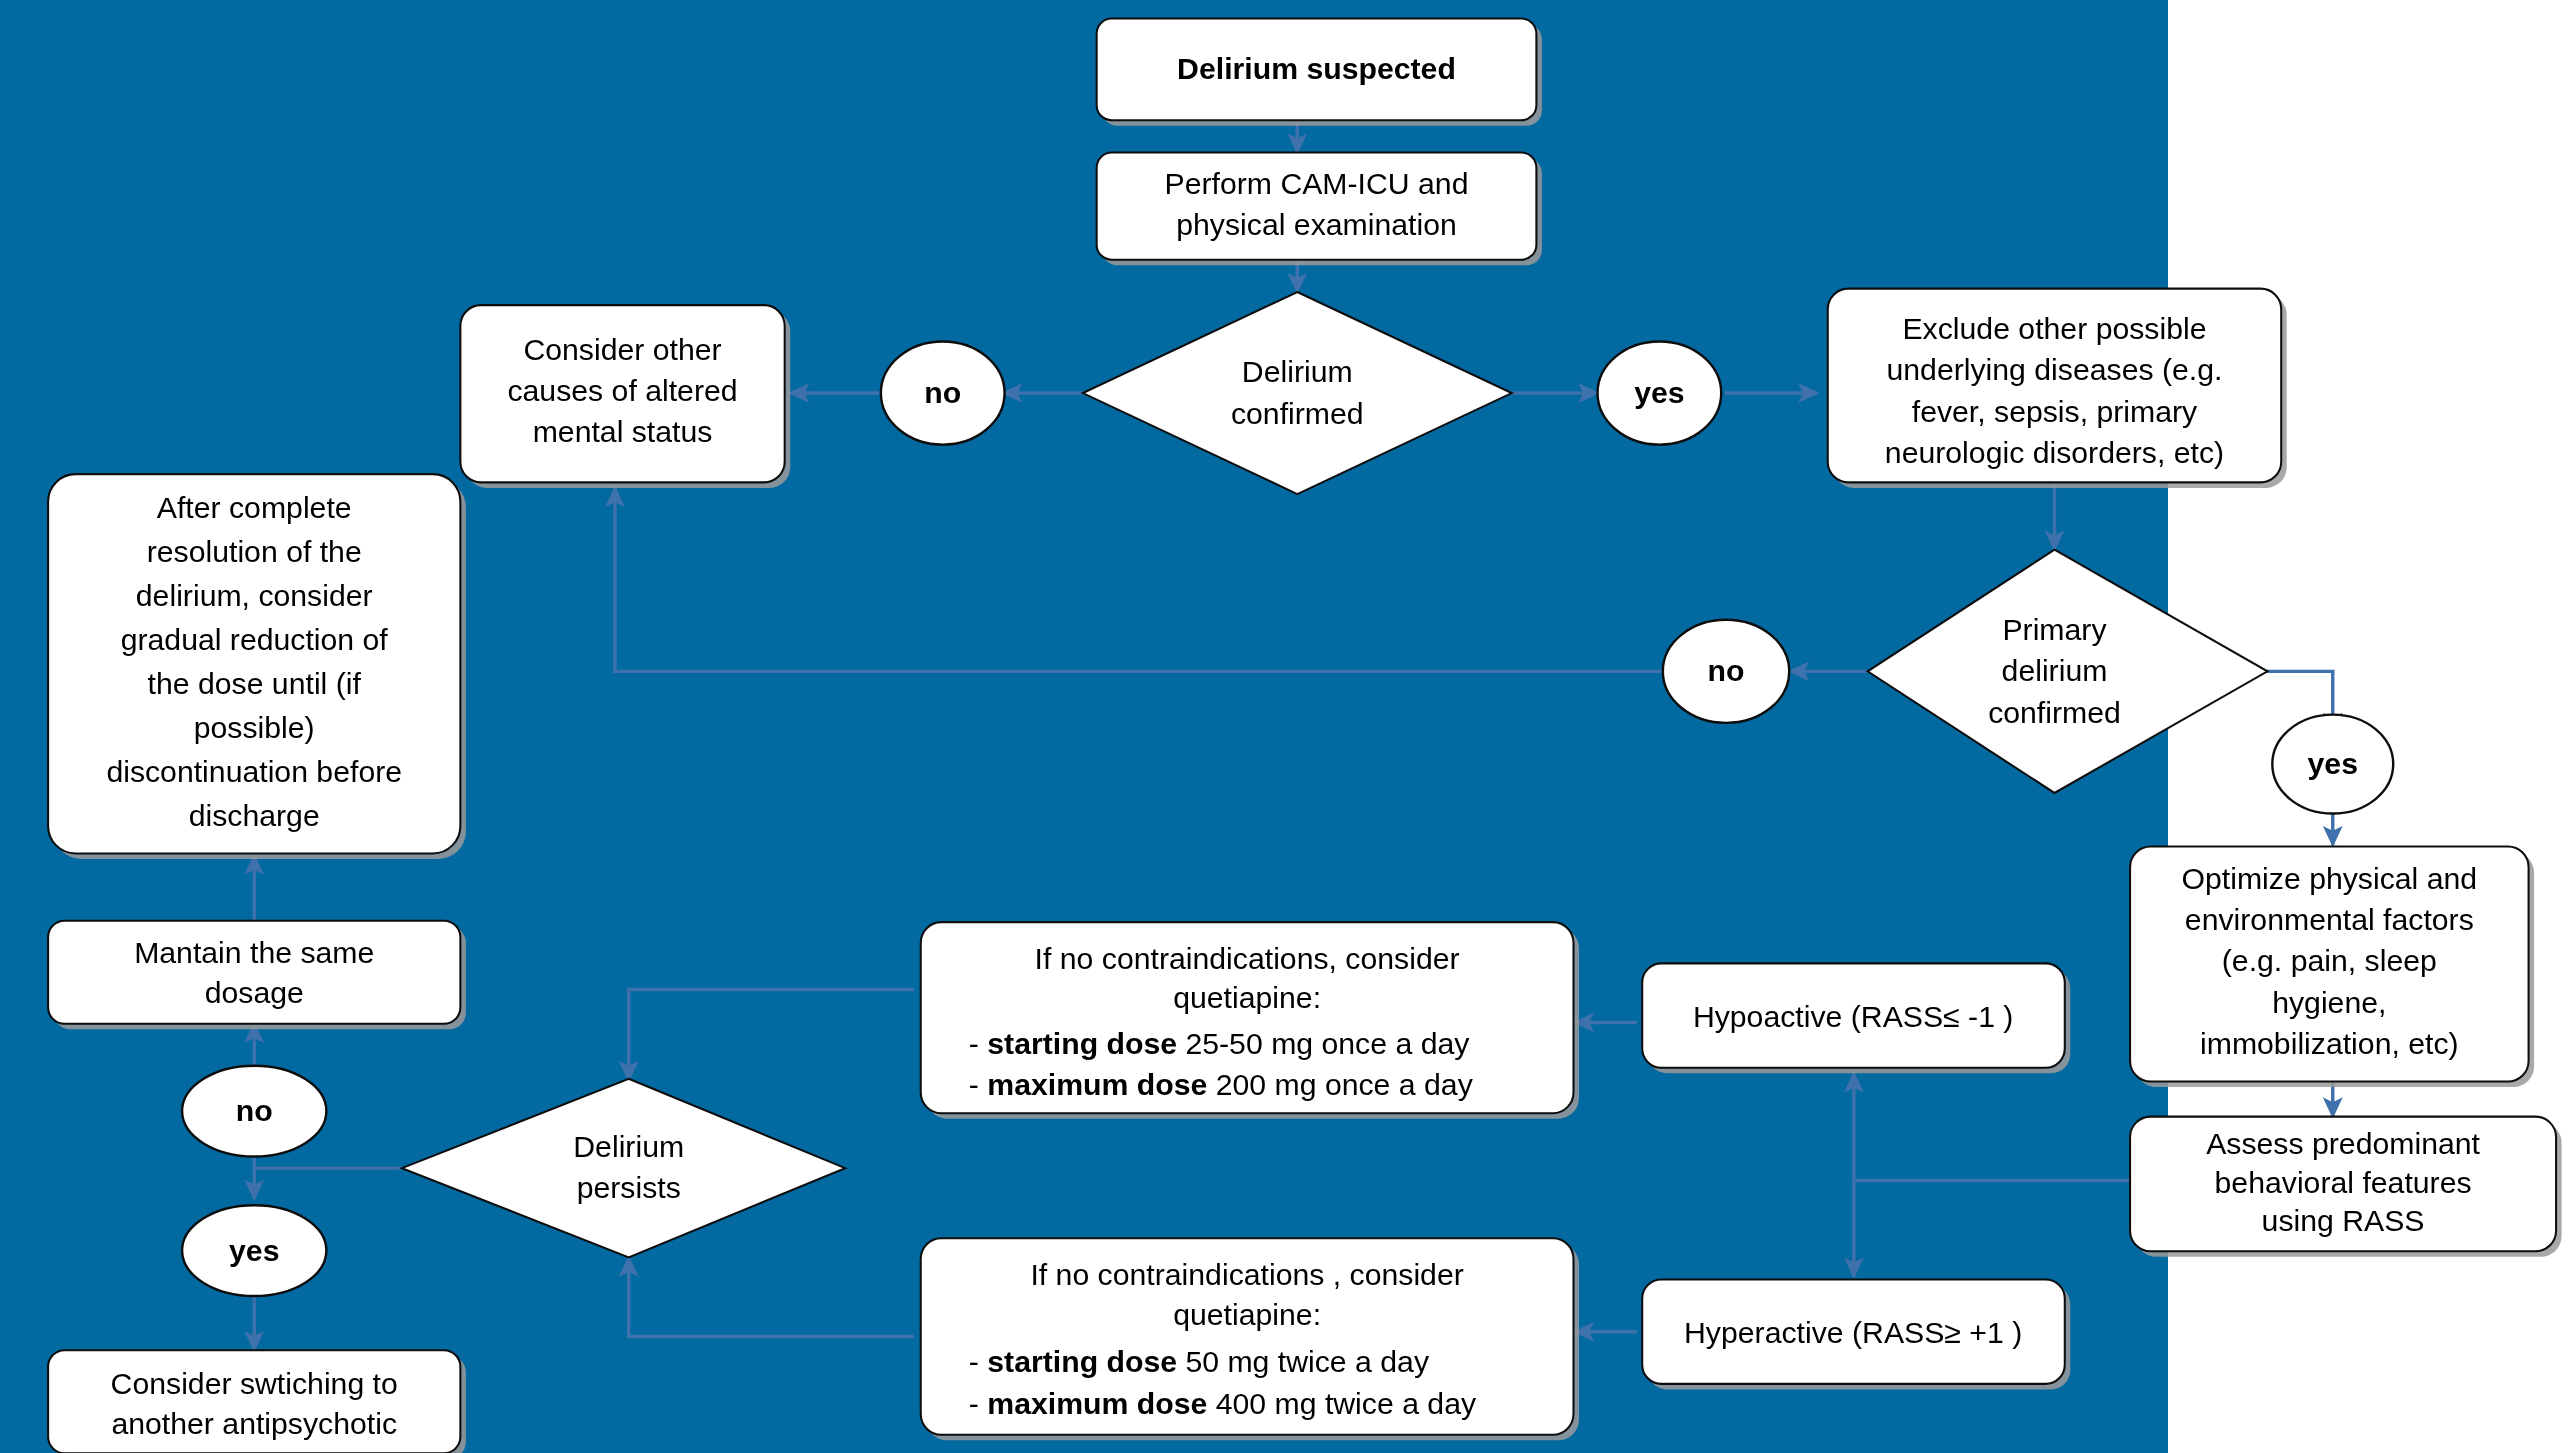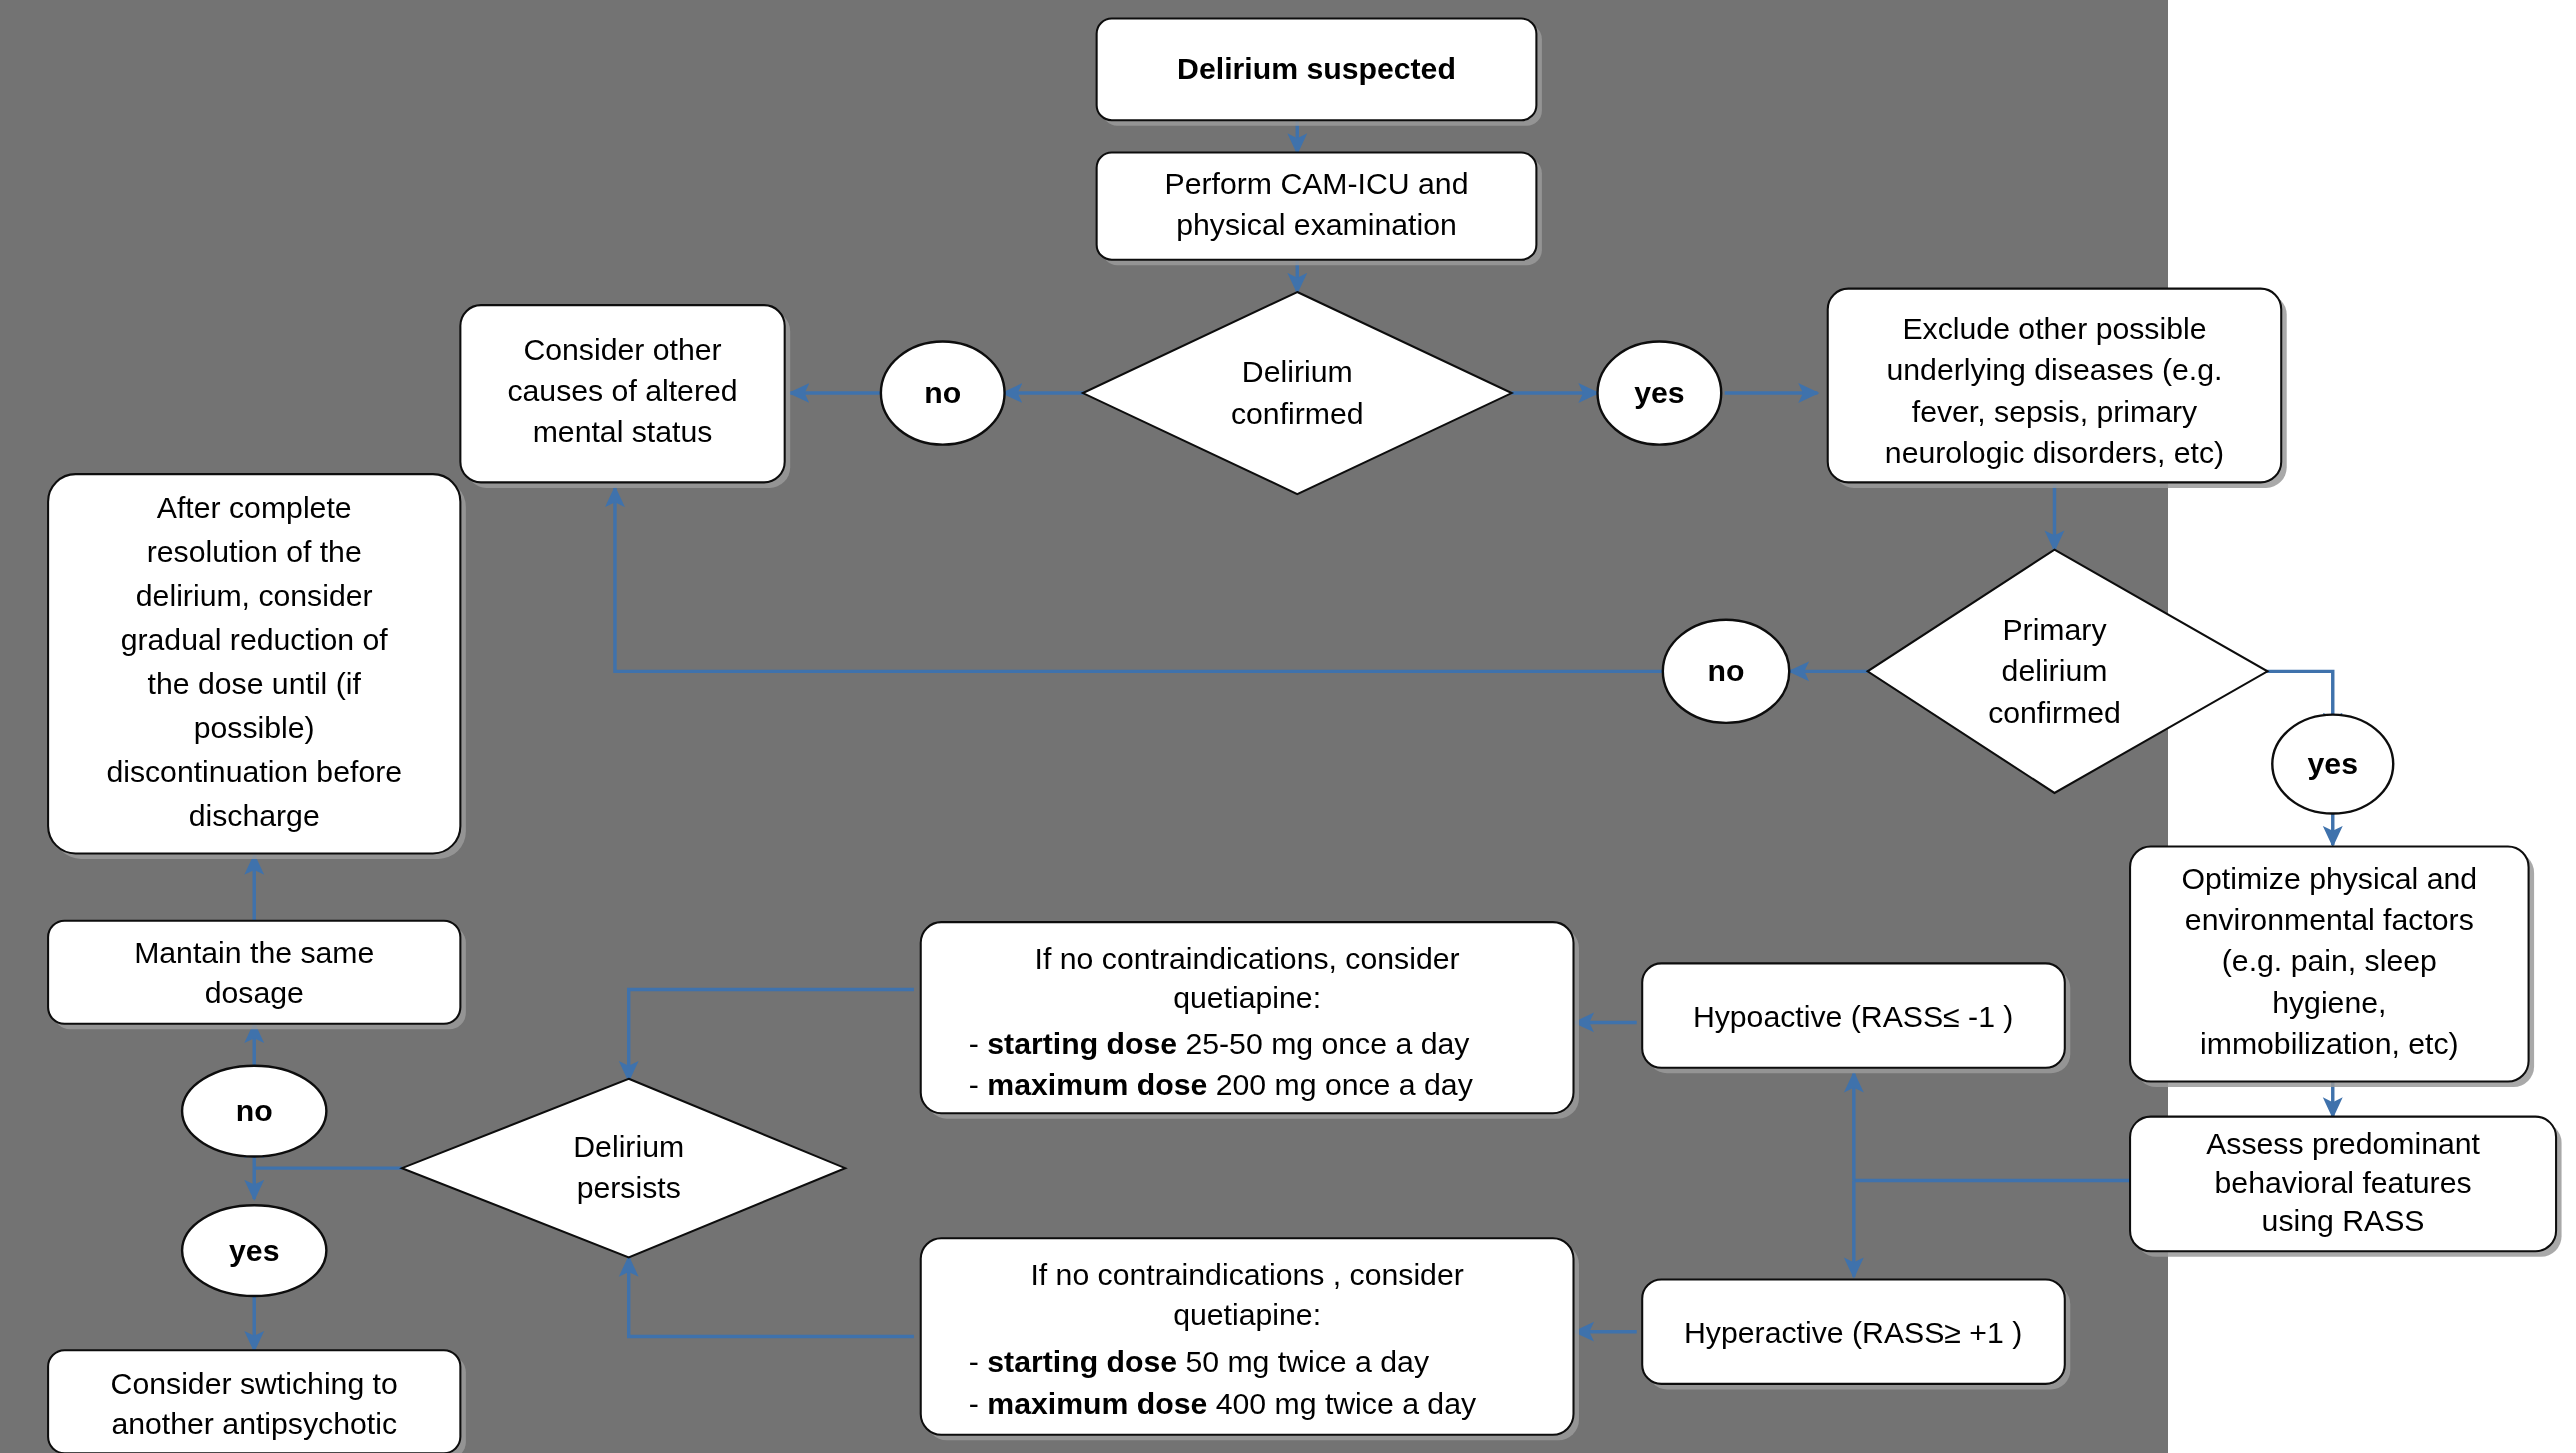--- a/index.html
+++ b/index.html
@@ -10,21 +10,21 @@
   body {
     width: 2576px;
     height: 1454px;
     font-family: "Liberation Sans", sans-serif;
     overflow: hidden;
   }
   #flowchart-root {
     position: relative;
     width: 2168px;
     height: 1454px;
-    background: #737373;
+    background: #0369a1;
   }
   svg#flow-svg {
     position: absolute;
     top: 0;
     left: 0;
     width: 2576px;
     height: 1454px;
   }
   .node-box {
     fill: #ffffff;

